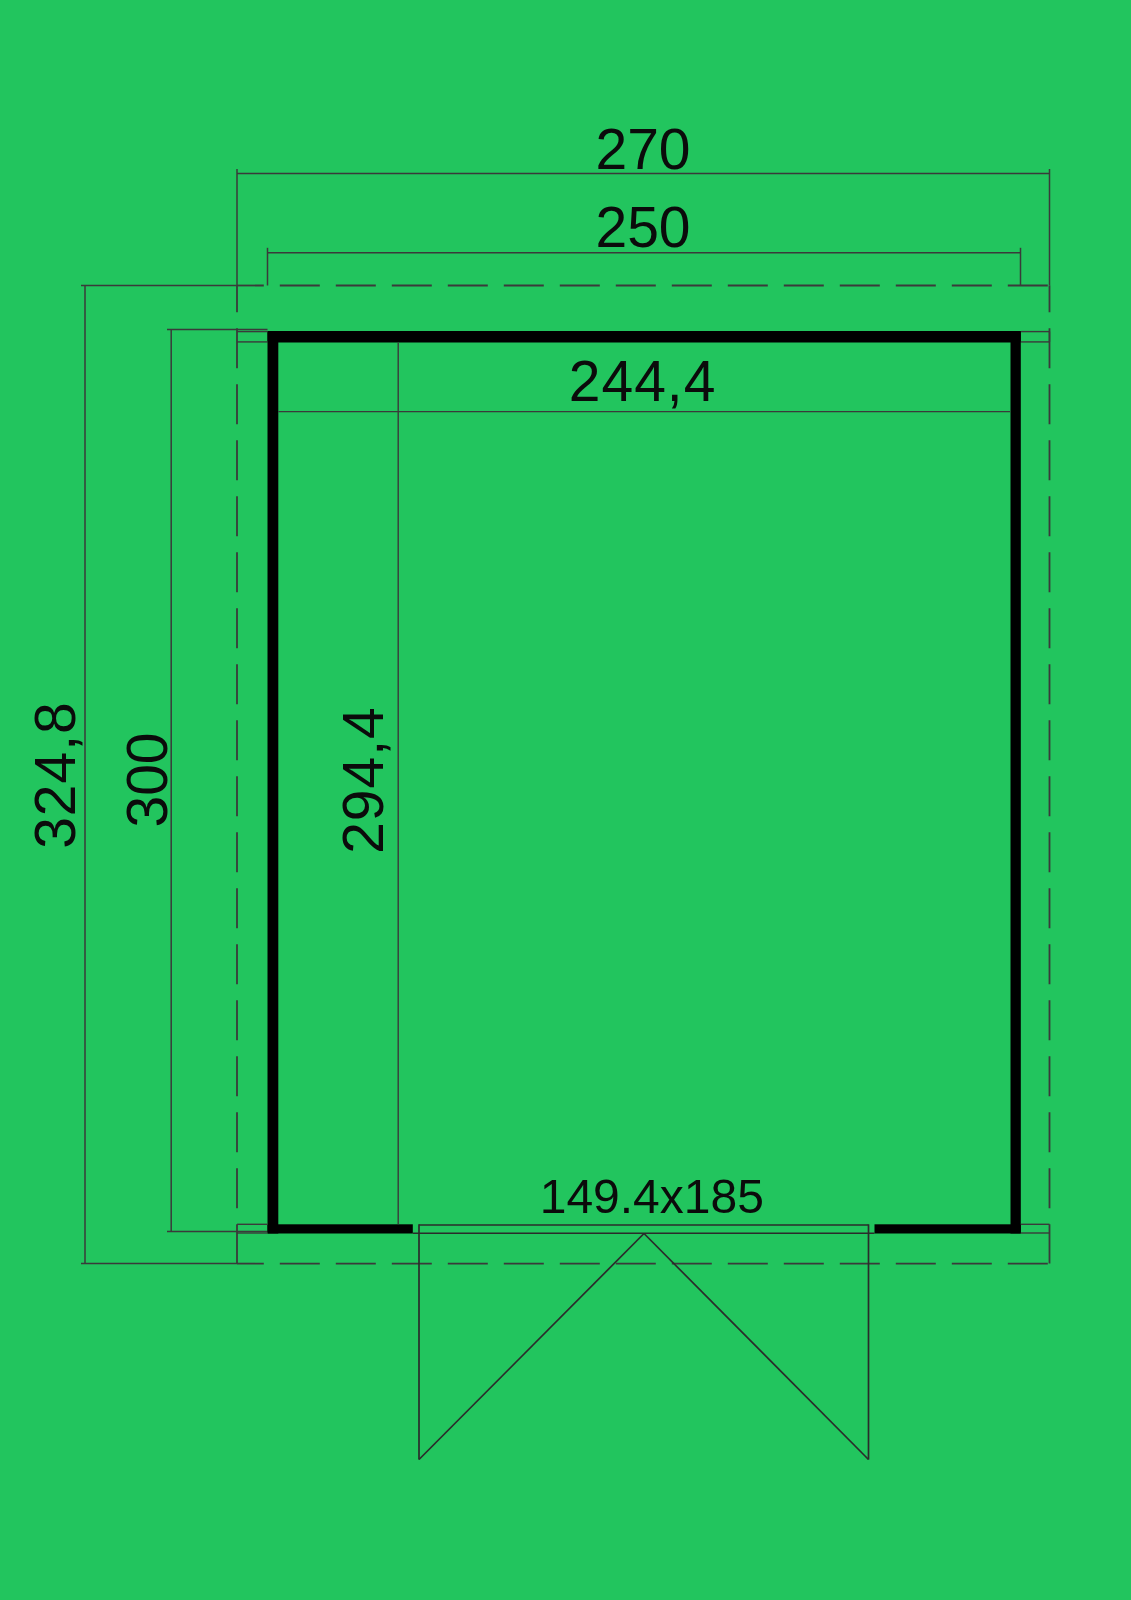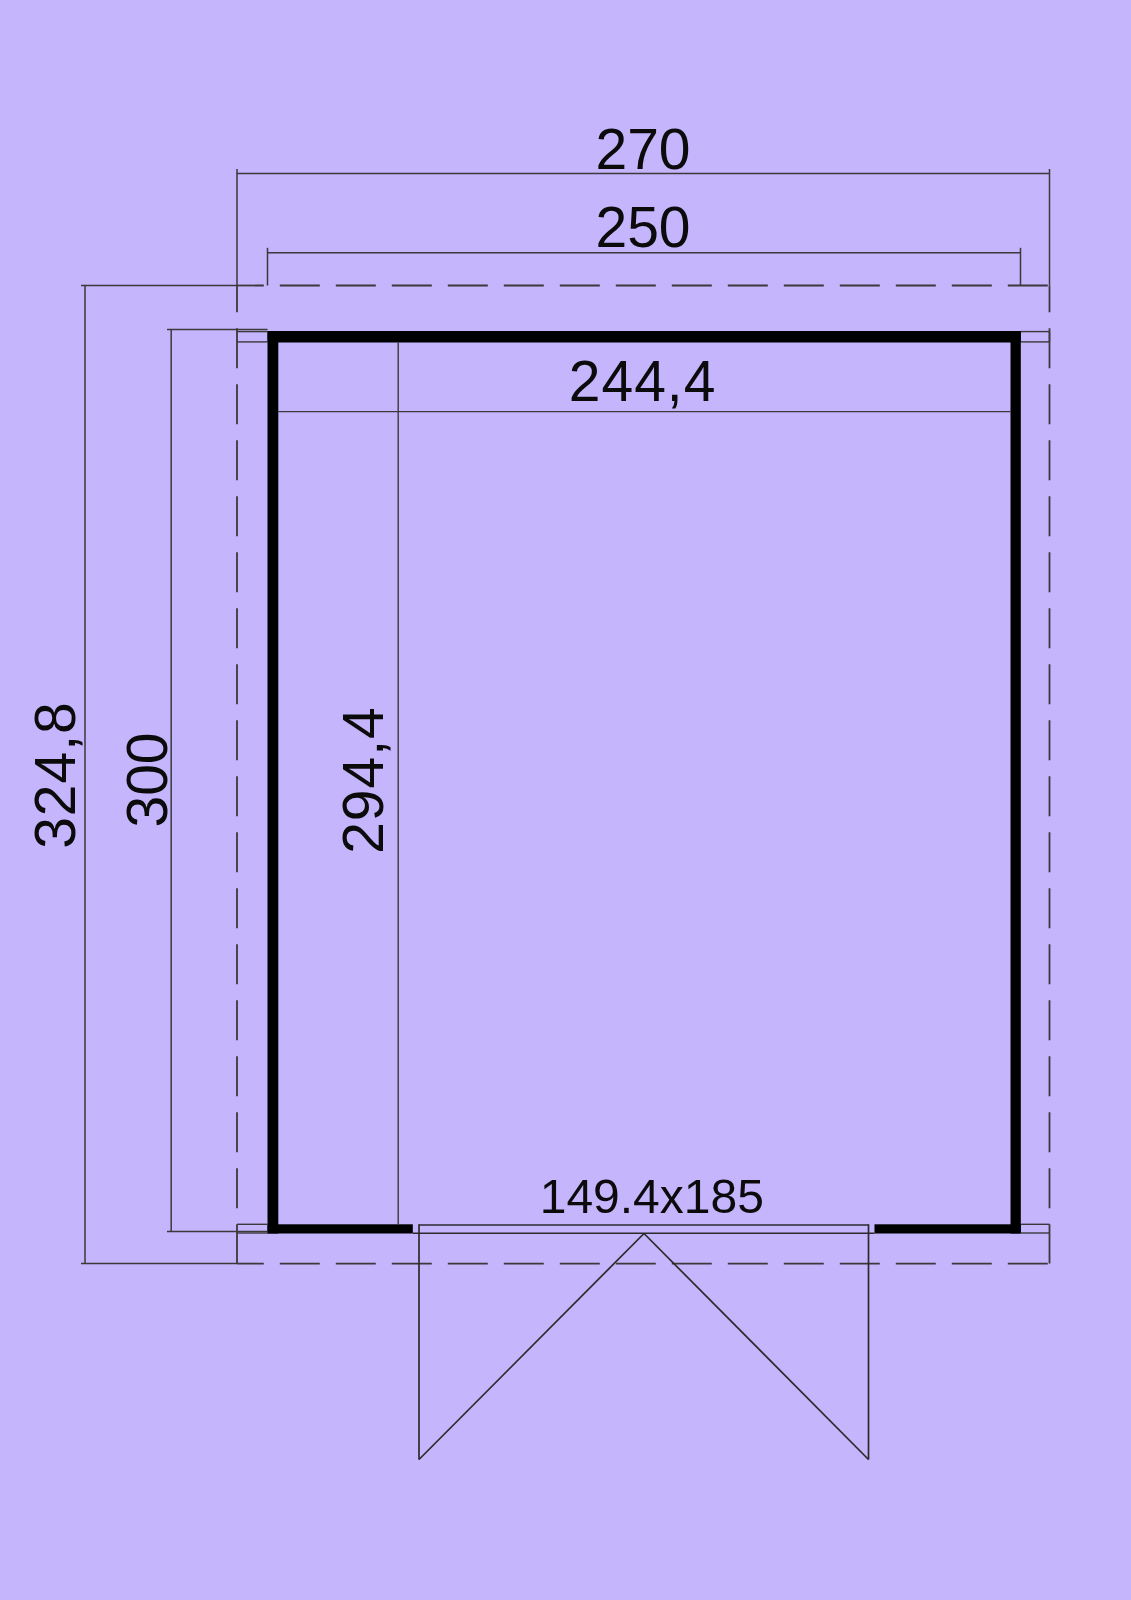--- a/index.html
+++ b/index.html
@@ -1,16 +1,16 @@
 <!DOCTYPE html>
 <html><head>
 <meta charset="utf-8">
 <style>
   html,body{margin:0;padding:0;background:#ffffff;}
-  .page{position:relative;width:1131px;height:1600px;background:#c4b5fd;overflow:hidden;}
+  .page{position:relative;width:1131px;height:1600px;background:#22c55e;overflow:hidden;}
   text{font-family:"Liberation Sans",sans-serif;fill:#0b0b0b;}
 </style>
 </head>
 <body>
 
 <div class="page">
 <svg width="1131" height="1600" viewBox="0 0 1131 1600" xmlns="http://www.w3.org/2000/svg">
 
   <g stroke="#3a3a3a" stroke-width="1.8" stroke-dasharray="40 16" stroke-dashoffset="13.2" fill="none">
     <line x1="237" y1="285.5" x2="1049.5" y2="285.5"></line>

